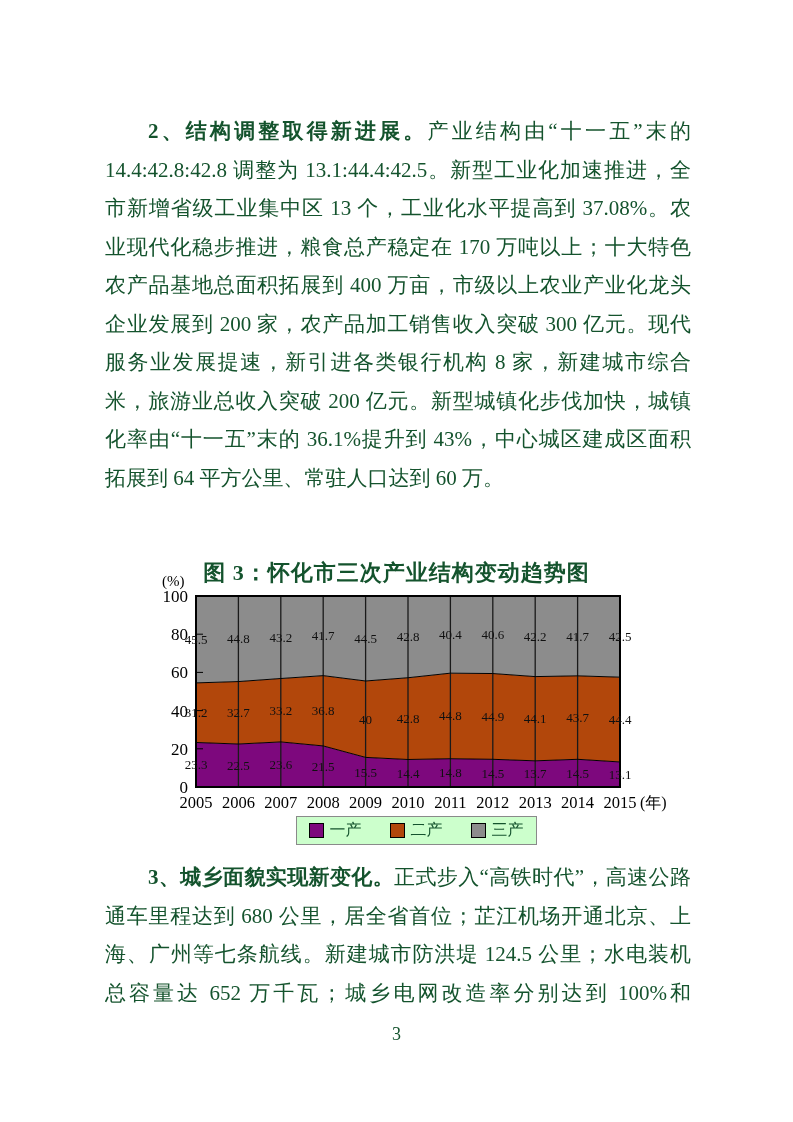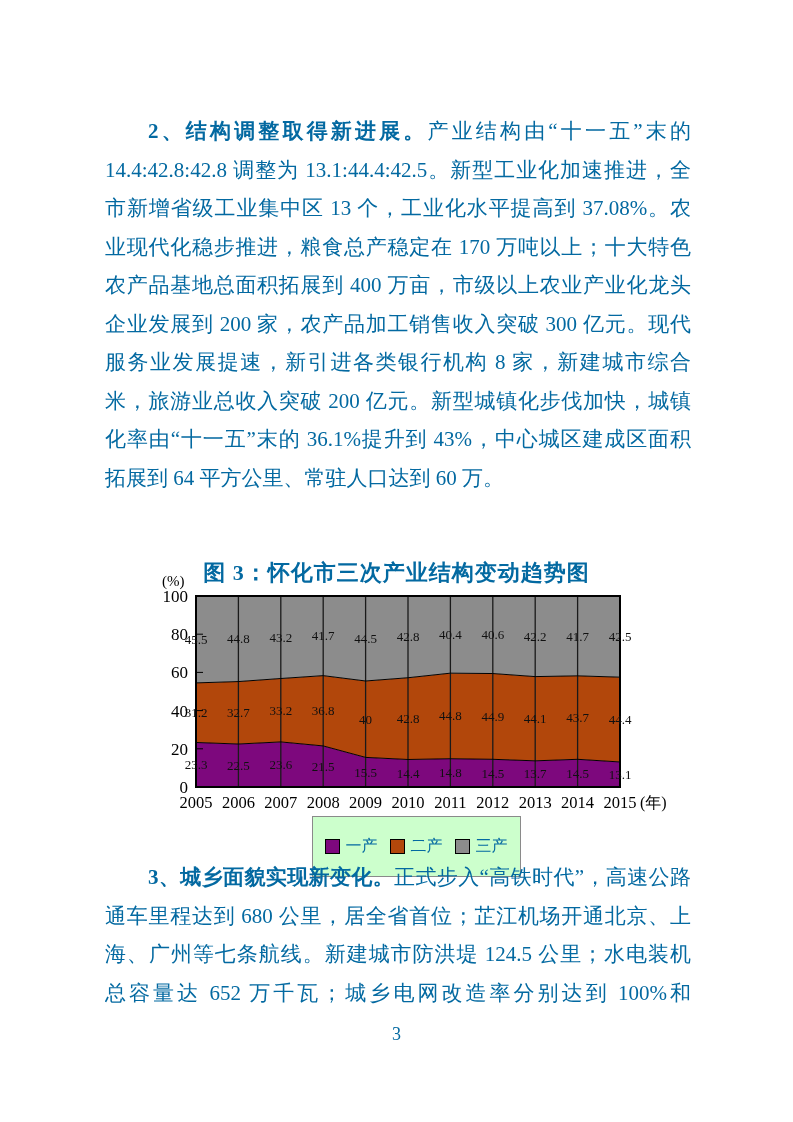--- a/index.html
+++ b/index.html
@@ -3,21 +3,21 @@
 <meta charset="utf-8">
 <style>
   html,body{margin:0;padding:0;background:#e8e8e8;}
   .page{
     position:relative;
     width:793px;height:1122px;
     margin:0 auto;
     background:#ffffff;
     outline:1px solid #cccccc;
     font-family:"Liberation Serif","DejaVu Serif",serif;
-    color:#0369a1;
+    color:#14532d;
     overflow:hidden;
   }
   .para{
     position:absolute;
     left:105px;width:586px;
     font-size:21px;
   }
   .line{
     height:38.5px;line-height:38.5px;
     overflow:hidden;
@@ -36,23 +36,23 @@
   }
   #chart{
     position:absolute;top:570px;left:146px;width:540px;height:290px;
   }
   #chart-svg{display:block;overflow:visible;}
   #legend-row{
     position:absolute;top:246px;left:0;width:540px;
     display:flex;justify-content:center;
   }
   #legend-box{
-    display:flex;gap:12px;
+    display:flex;gap:28px;
     border:1px solid #8a8a8a;
-    padding:19px 12px;
+    padding:3px 12px;
     font-size:16px;
   }
   .legend-item{display:flex;align-items:center;gap:6px;}
   .legend-swatch{
     width:13px;height:13px;display:inline-block;
     border:1px solid #000;
   }
   #page-number{
     position:absolute;top:1024px;left:0;width:793px;
     text-align:center;font-size:18px;

